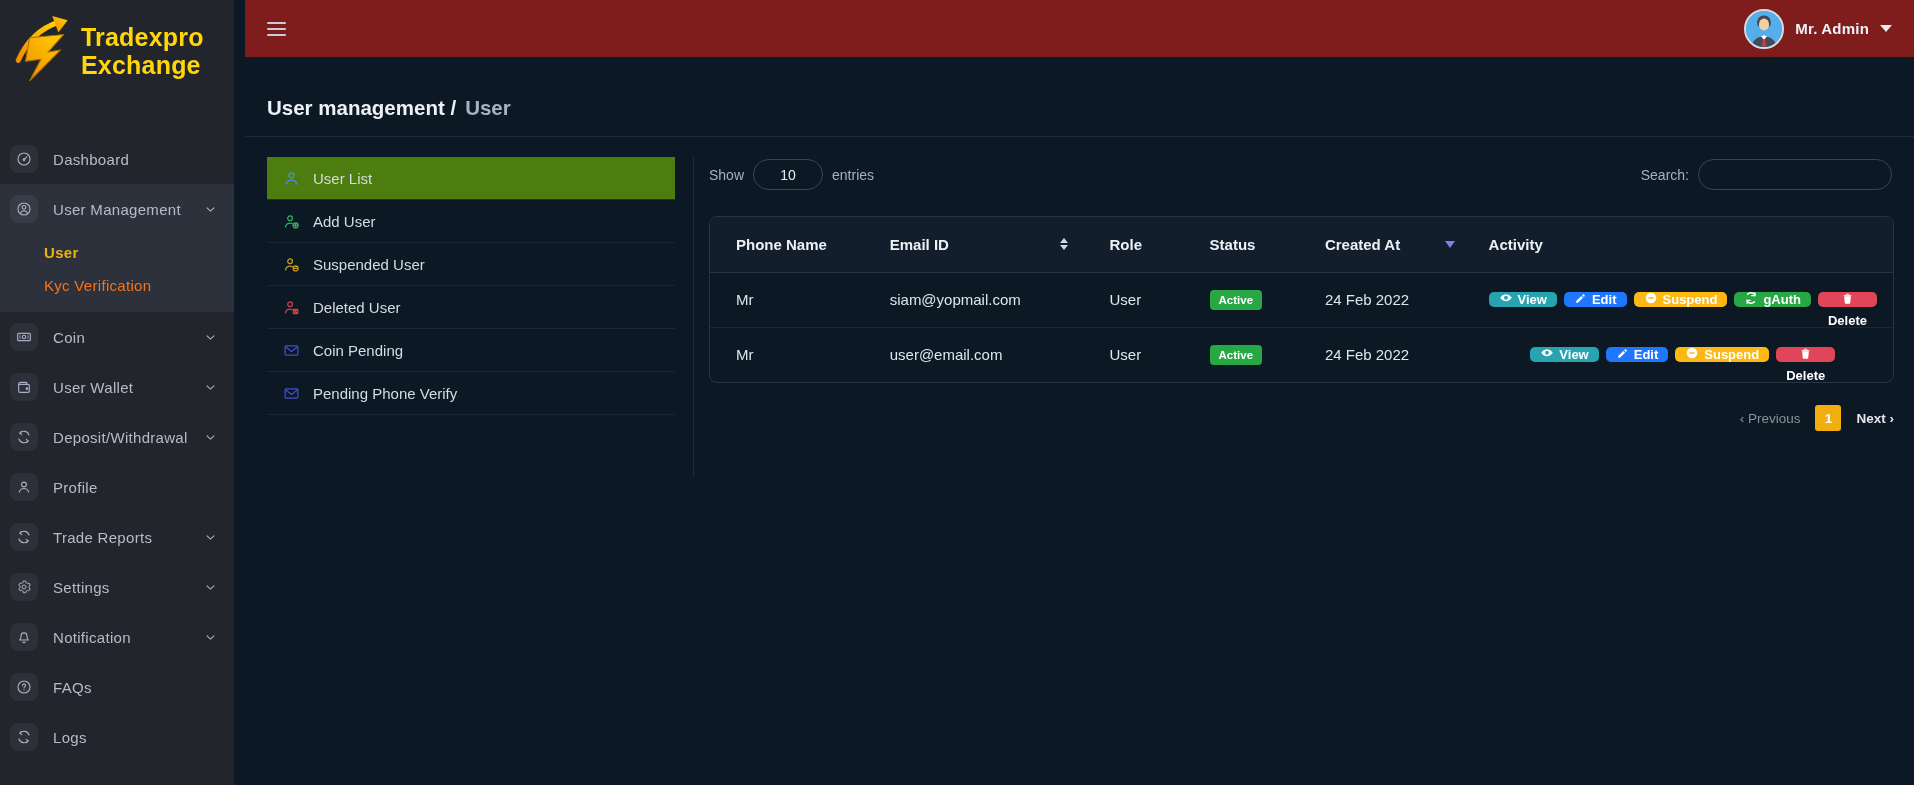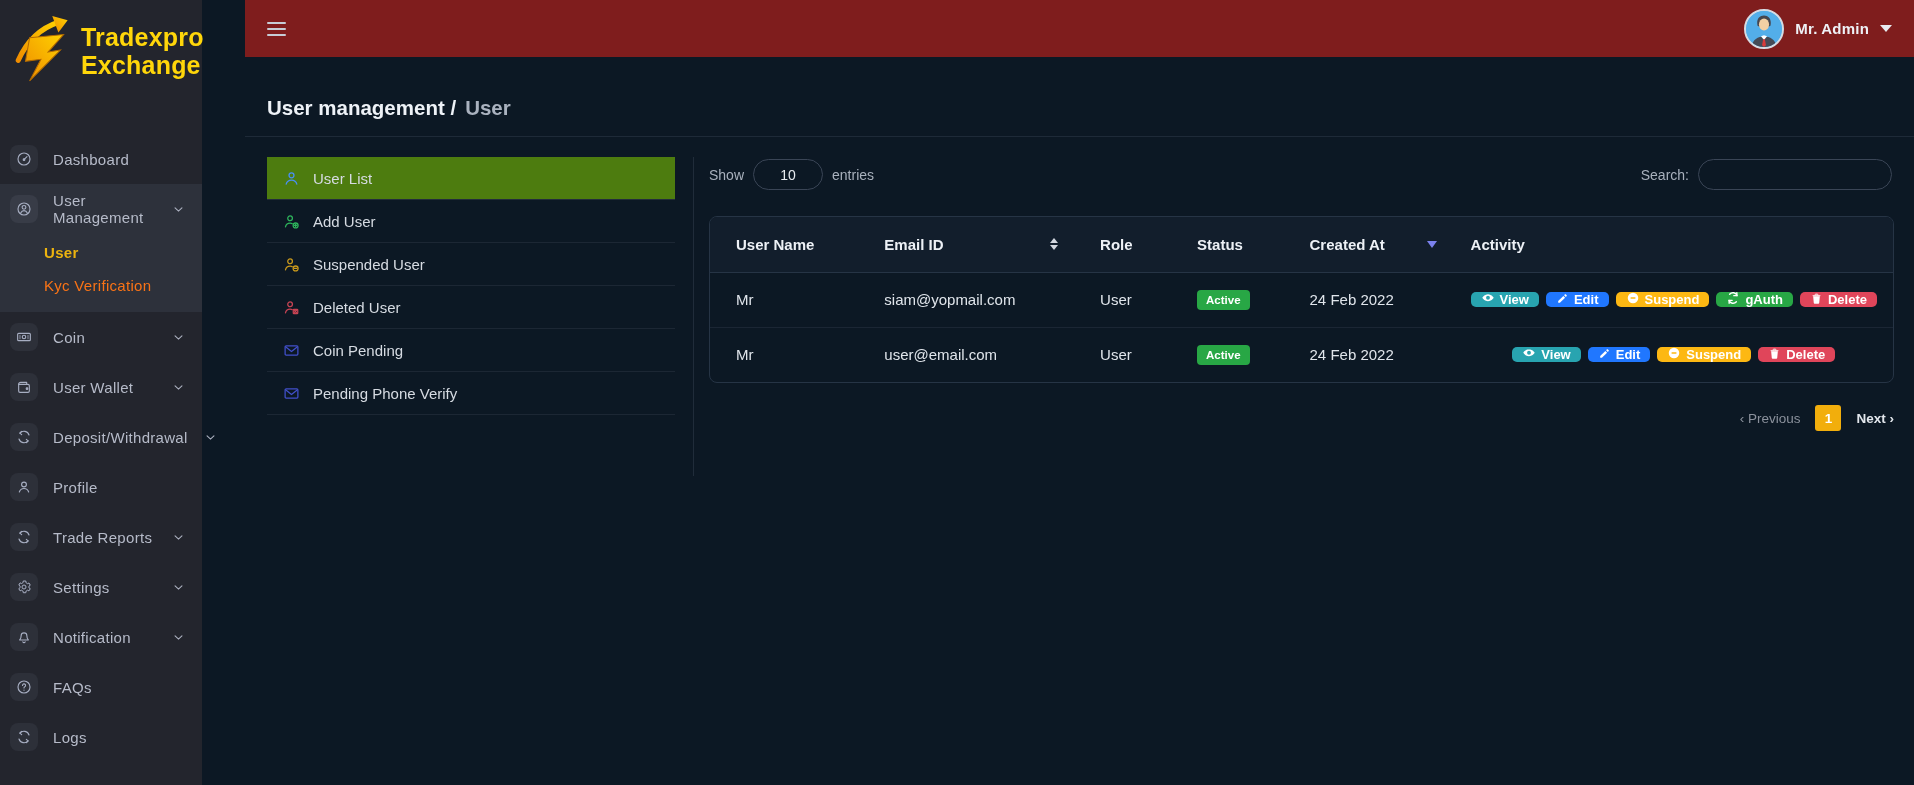--- a/index.html
+++ b/index.html
@@ -1,20 +1,20 @@
 <!DOCTYPE html>
 <html><head>
 <meta charset="utf-8">
 <style>
   * { margin:0; padding:0; box-sizing:border-box; }
   html,body { width:1914px; height:785px; overflow:hidden; }
   body { font-family:"Liberation Sans", sans-serif; background:#0c1824; position:relative; }
 
   
-  .sidebar { position:absolute; left:0; top:0; width:202px; height:785px; background:#23252d; z-index:3; }
+  .sidebar { position:absolute; left:0; top:0; width:234px; height:785px; background:#23252d; z-index:3; }
   .logo { display:flex; align-items:center; gap:5px; padding:10px 8px 8px 12px; height:100px; }
   .logo-text { font-weight:bold; font-size:25px; line-height:1.12; color:#ffd60a; letter-spacing:.2px; }
   .nav { padding-top:34px; }
   .nav-item { display:flex; align-items:center; height:50px; padding:0 16px 0 10px; gap:15px;
               color:#b6bbc9; font-size:15px; letter-spacing:.3px; cursor:pointer; }
   .icon-box { width:28px; height:28px; border-radius:8px; background:#2d3039; display:flex;
               align-items:center; justify-content:center; color:#a7aec2; flex-shrink:0; }
   .nav-group { background:#2d313b; }
   .nav-group .icon-box { background:#383c47; }
   .chevron { margin-left:auto; color:#aeb3c2; display:flex; }
@@ -82,21 +82,21 @@
                 border-top:7px solid #7b82ee; }
 
   .badge { display:inline-block; padding:4px 9px; border-radius:4px; font-size:11.5px; font-weight:bold;
            color:#fff; background:#28a745; }
 
   .actions { display:flex; gap:7px; justify-content:center; padding-right:16px; }
   .btn { display:inline-flex; align-items:center; gap:5px; height:15px; padding:0 10px; border:none;
          border-radius:5px; color:#fff; font-weight:bold; font-size:13px; cursor:pointer;
          font-family:"Liberation Sans", sans-serif; white-space:nowrap; }
   .btn-view { background:#28a4b0; } .btn-edit { background:#2077ff; } .btn-suspend { background:#fdb813; }
-  .btn-gauth { background:#28a745; } .btn-delete { background:#e0455a; }
+  .btn-gauth { background:#28a745; } .btn-delete { background:#e0455a;flex-direction:column; }
   .btn svg { flex-shrink:0; }
 
   .pagination { display:flex; justify-content:flex-end; align-items:center; gap:15px; margin-top:22px;
                 font-size:13.5px; }
   .page-prev { color:#8b919c; cursor:pointer; }
   .page-current { width:26px; height:26px; background:#f2ae0c; color:#fff; font-weight:bold;
                   display:flex; align-items:center; justify-content:center; border-radius:3px; cursor:pointer; }
   .page-next { color:#e2e6ec; cursor:pointer; font-weight:bold; }
 </style>
 </head>
@@ -391,21 +391,21 @@
         <div class="search-wrap">
           <span>Search:</span>
           <input class="search-input" type="text" style="">
         </div>
       </div>
 
       <div class="table-box">
         <table>
           <thead>
             <tr>
-              <th class="c1">User Name</th>
+              <th class="c1">Phone Name</th>
               <th class="c2">
                 <span class="th-flex email">
                   <span>Email ID</span>
                   <span class="sort-stack">
                       <span class="sort-up"></span>
                       <span class="sort-down"></span>
                     </span>
                 </span>
               </th>
               <th class="c3">Role</th>

